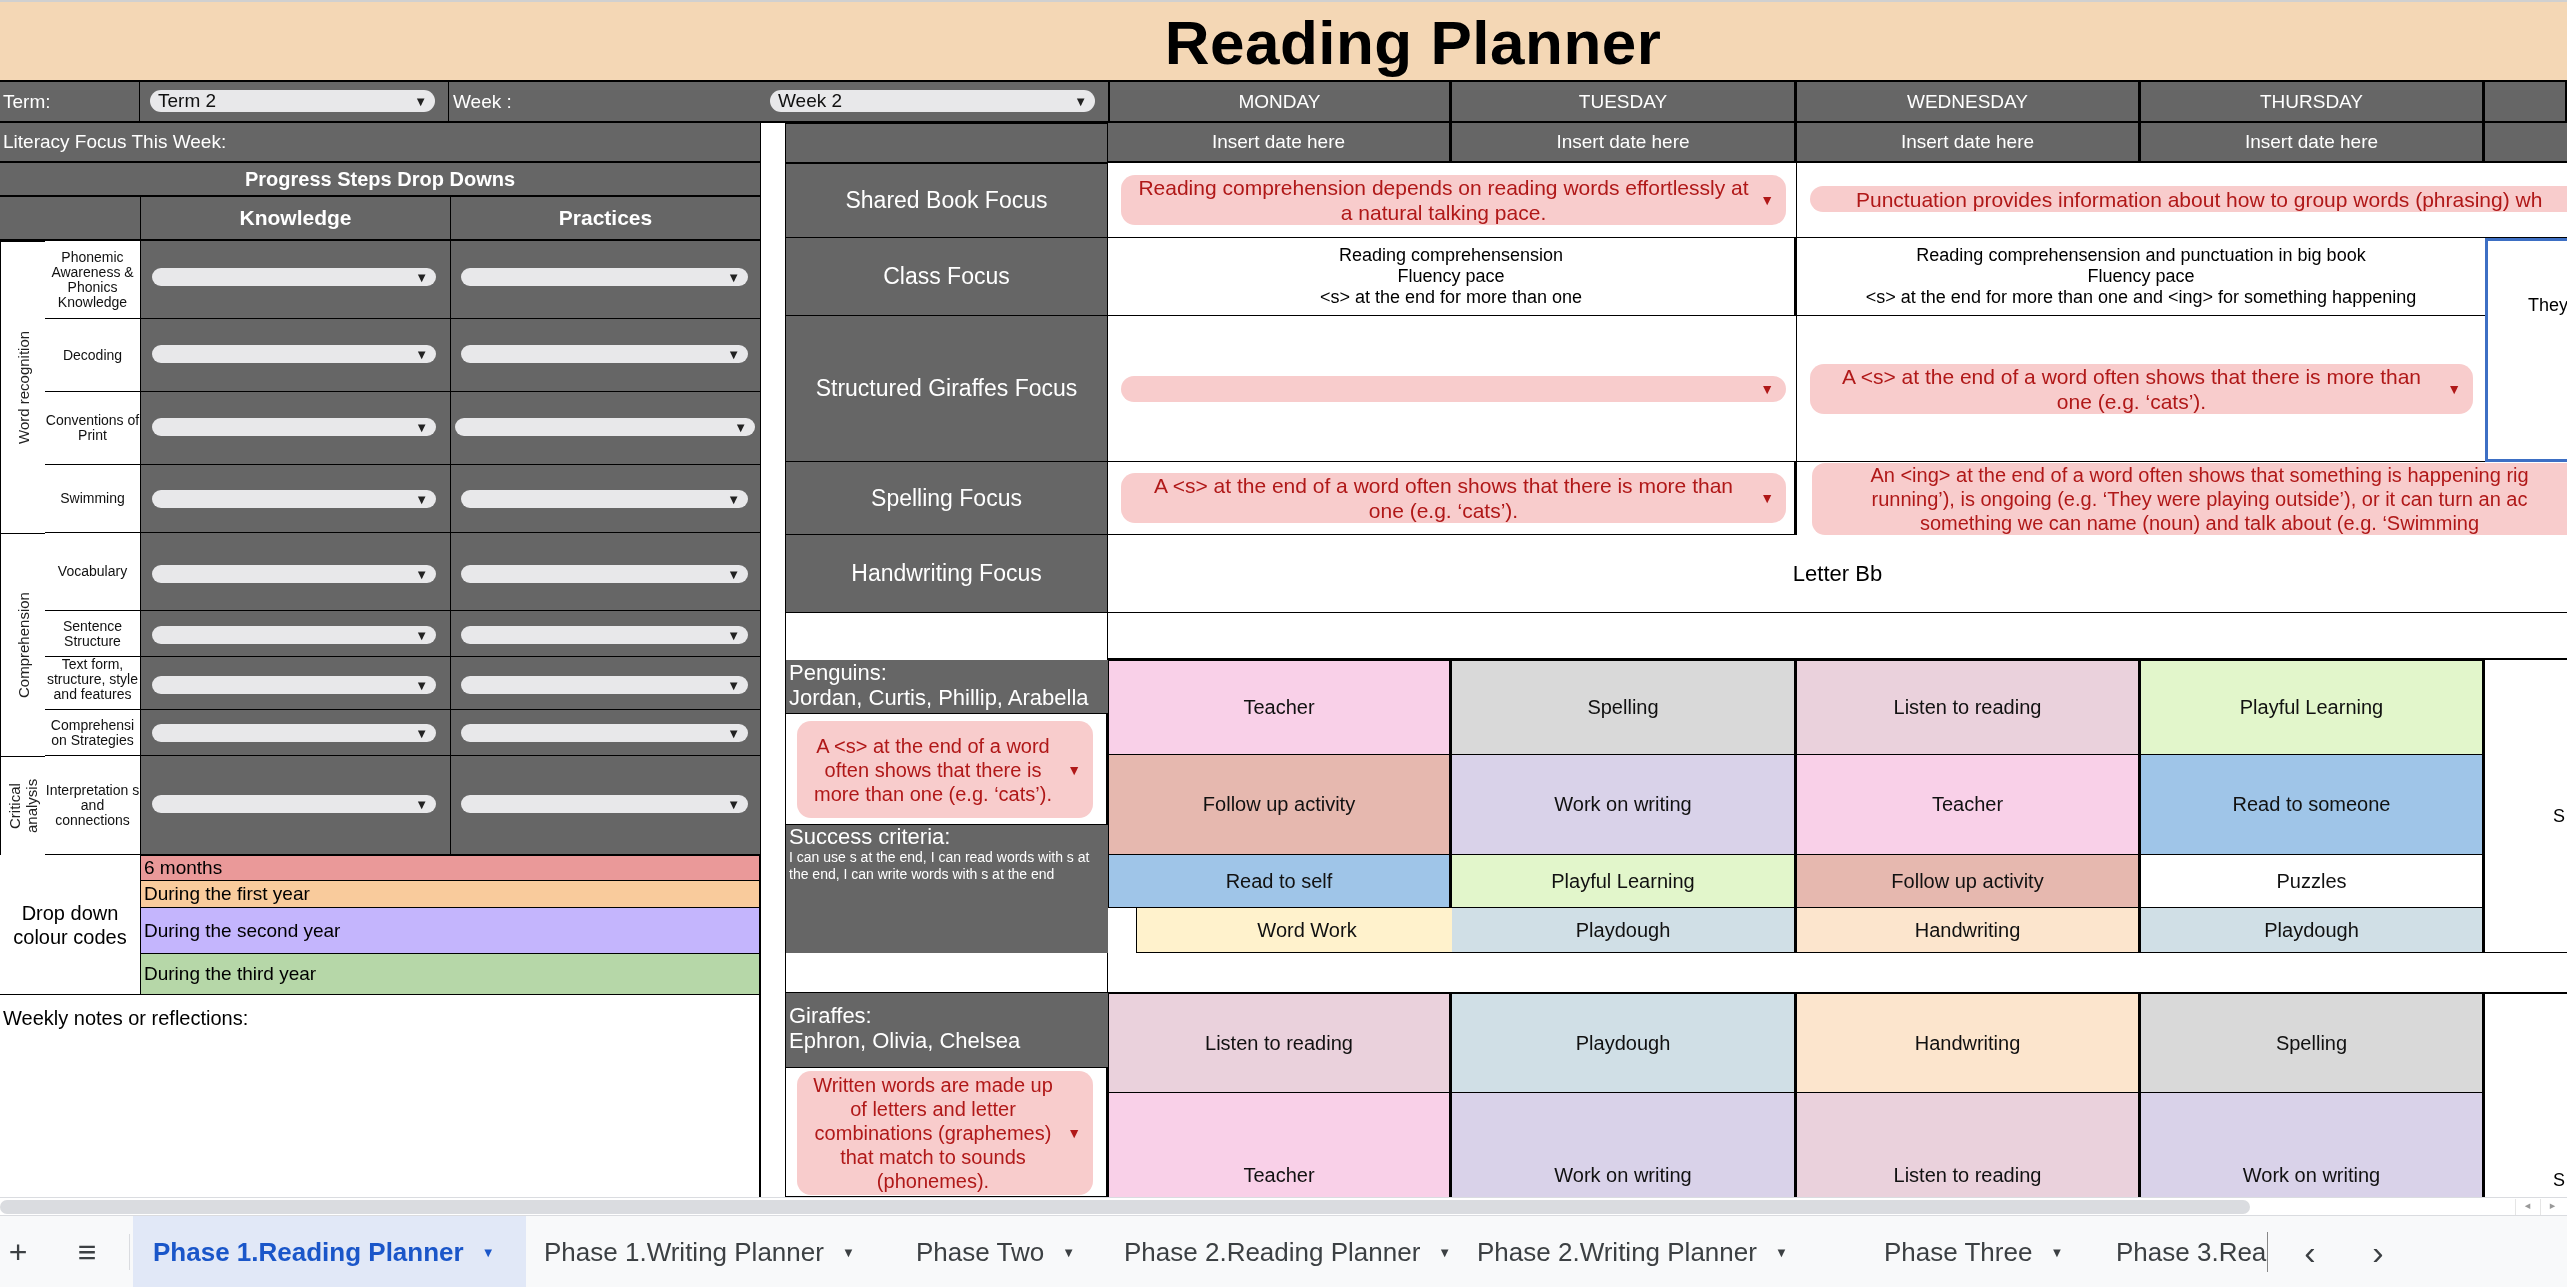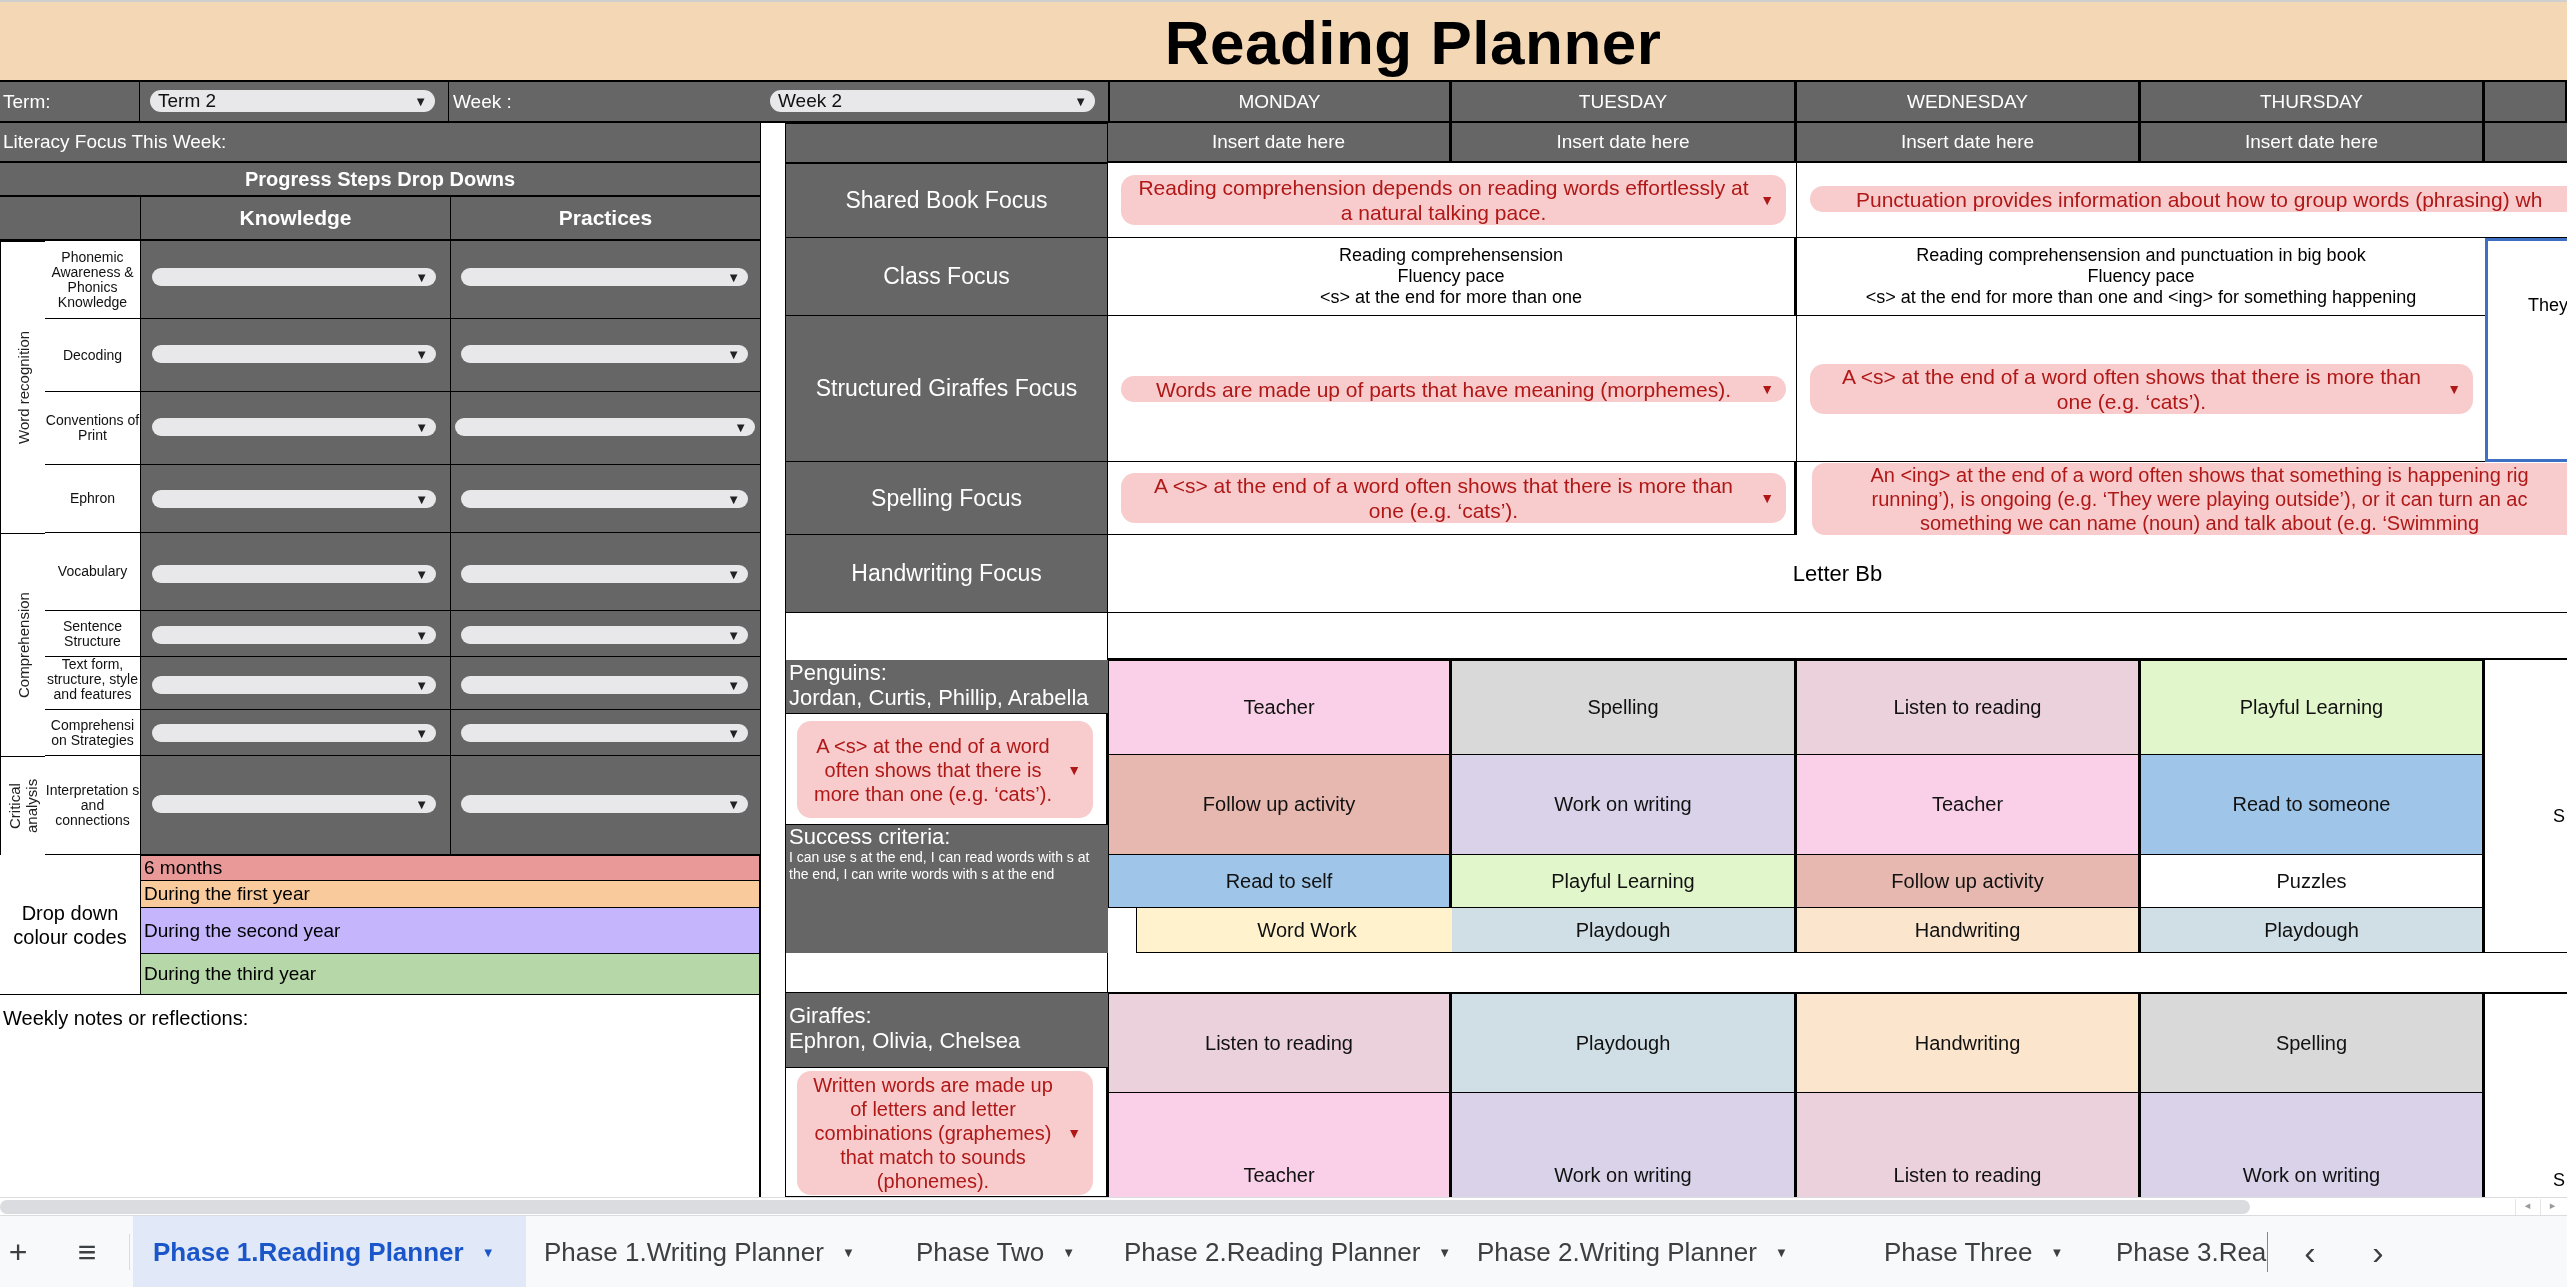--- a/index.html
+++ b/index.html
@@ -85,21 +85,21 @@
 
 <div class="cell sub" style="left:45px;top:392px;width:95px;height:73px;border-bottom:1px solid #000;">Conventions of Print</div>
 <div class="abs grey" style="left:140px;top:392px;width:620px;height:73px;border-bottom:1px solid #000;border-left:1px solid #000;"></div>
 <div class="dd" style="left:152px;top:418px;width:284px;height:18px;">
     <span class="arrow">▼</span>
   </div>
 <div class="dd" style="left:455px;top:418px;width:300px;height:18px;">
     <span class="arrow">▼</span>
   </div>
 
-<div class="cell sub" style="left:45px;top:465px;width:95px;height:68px;border-bottom:1px solid #000;">Ephron</div>
+<div class="cell sub" style="left:45px;top:465px;width:95px;height:68px;border-bottom:1px solid #000;">Swimming</div>
 <div class="abs grey" style="left:140px;top:465px;width:620px;height:68px;border-bottom:1px solid #000;border-left:1px solid #000;"></div>
 <div class="dd" style="left:152px;top:490px;width:284px;height:18px;">
     <span class="arrow">▼</span>
   </div>
 <div class="dd" style="left:461px;top:490px;width:287px;height:18px;">
     <span class="arrow">▼</span>
   </div>
 
 <div class="cell sub" style="left:45px;top:533px;width:95px;height:78px;border-bottom:1px solid #000;">Vocabulary</div>
 <div class="abs grey" style="left:140px;top:533px;width:620px;height:78px;border-bottom:1px solid #000;border-left:1px solid #000;"></div>
@@ -181,21 +181,20 @@
   <div>Fluency pace</div>
   <div>&lt;s&gt; at the end for more than one and &lt;ing&gt; for something happening</div>
 </div>
 <div class="abs" style="left:2485px;top:238px;width:82px;height:224px;border:3px solid #3d6fc4;border-right:none;font-size:18px;display:flex;align-items:center;padding-left:40px;padding-bottom:90px;overflow:hidden;">
   <span>They</span>
 </div>
 
 <div class="cell grey" style="left:785px;top:316px;width:323px;height:146px;border:1px solid #000;border-top:none;font-size:23px;">Structured Giraffes Focus</div>
 <div class="abs" style="left:1108px;top:316px;width:689px;height:146px;border-bottom:1px solid #000;border-right:1px solid #000;"></div>
 <div class="pill" style="left:1121px;top:376px;width:665px;height:26px;padding-top:0;padding-bottom:0;">
-  <span>Words are made up of parts that have meaning (morphemes).</span>
   <span class="arrow">▼</span>
 </div>
 <div class="abs" style="left:1797px;top:316px;width:688px;height:146px;border-bottom:1px solid #000;"></div>
 <div class="pill" style="left:1810px;top:364px;width:663px;height:50px;">
   <span>A &lt;s&gt; at the end of a word often shows that there is more than one (e.g. ‘cats’).</span>
   <span class="arrow">▼</span>
 </div>
 
 <div class="cell grey" style="left:785px;top:462px;width:323px;height:73px;border:1px solid #000;border-top:none;font-size:23px;">Spelling Focus</div>
 <div class="abs" style="left:1108px;top:462px;width:689px;height:73px;border-bottom:1px solid #000;border-right:3px solid #000;"></div>

